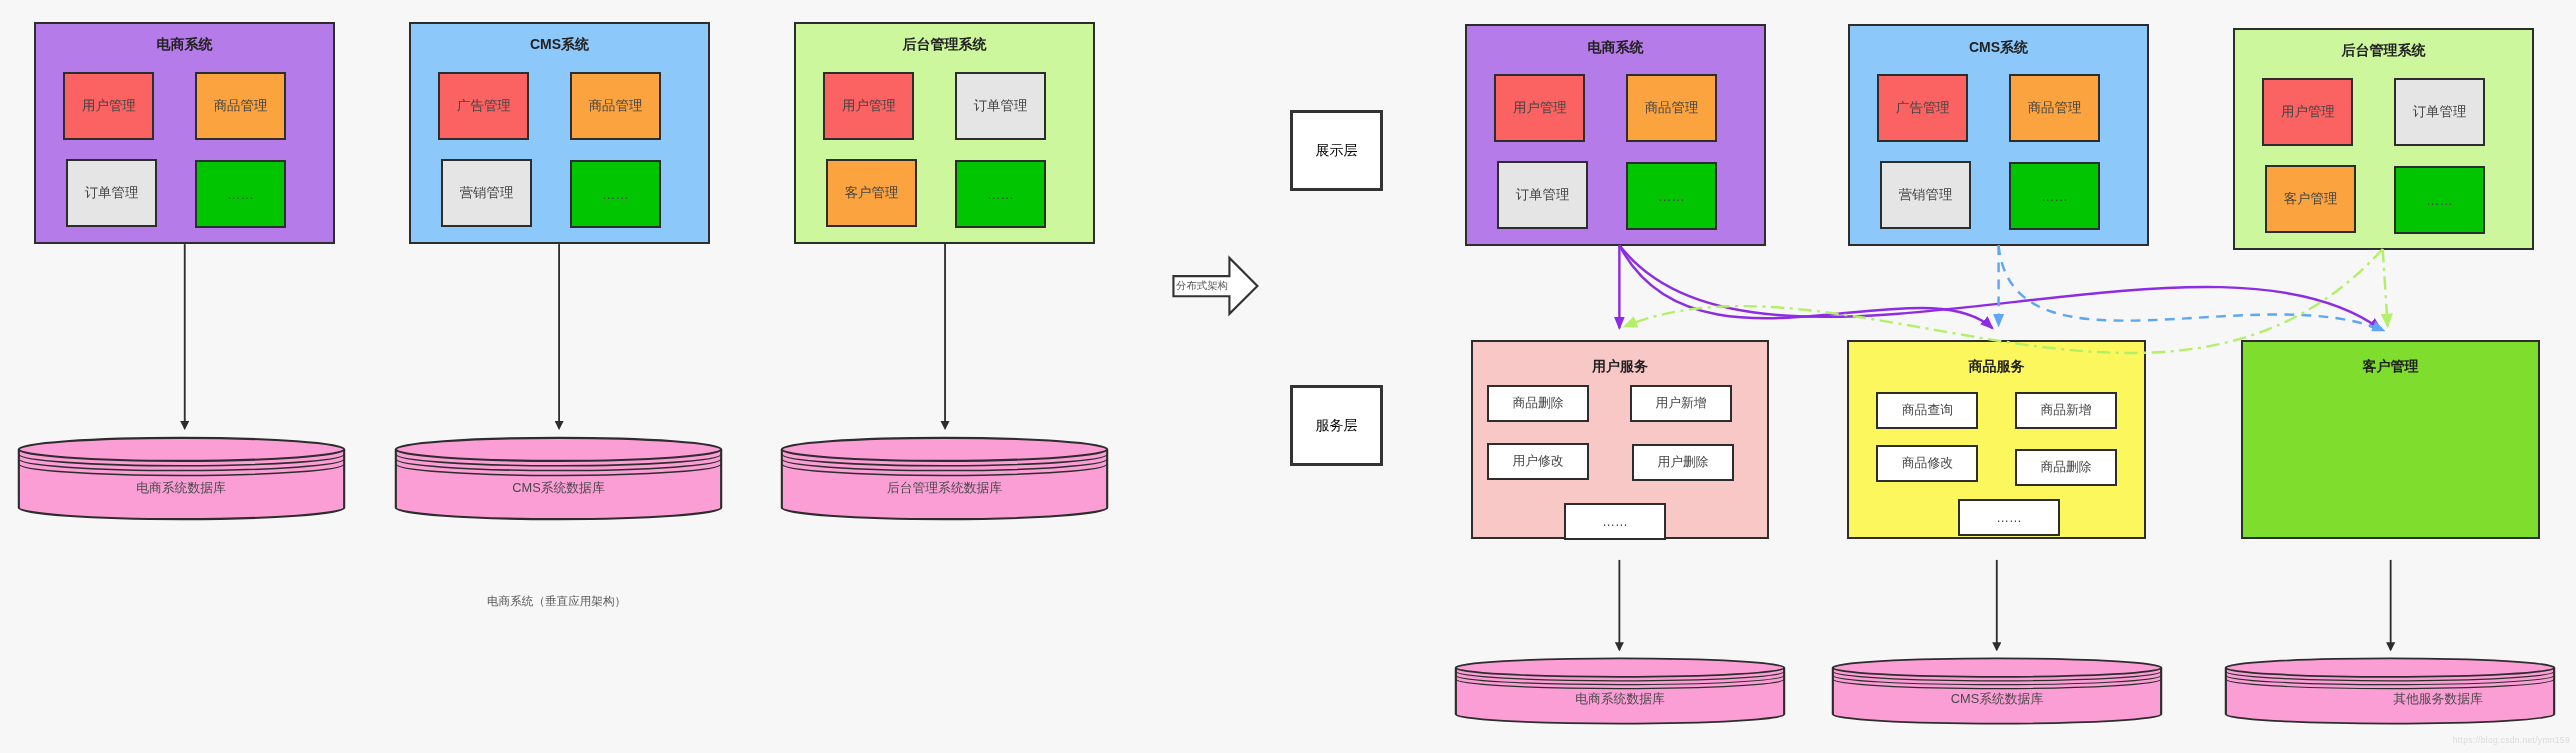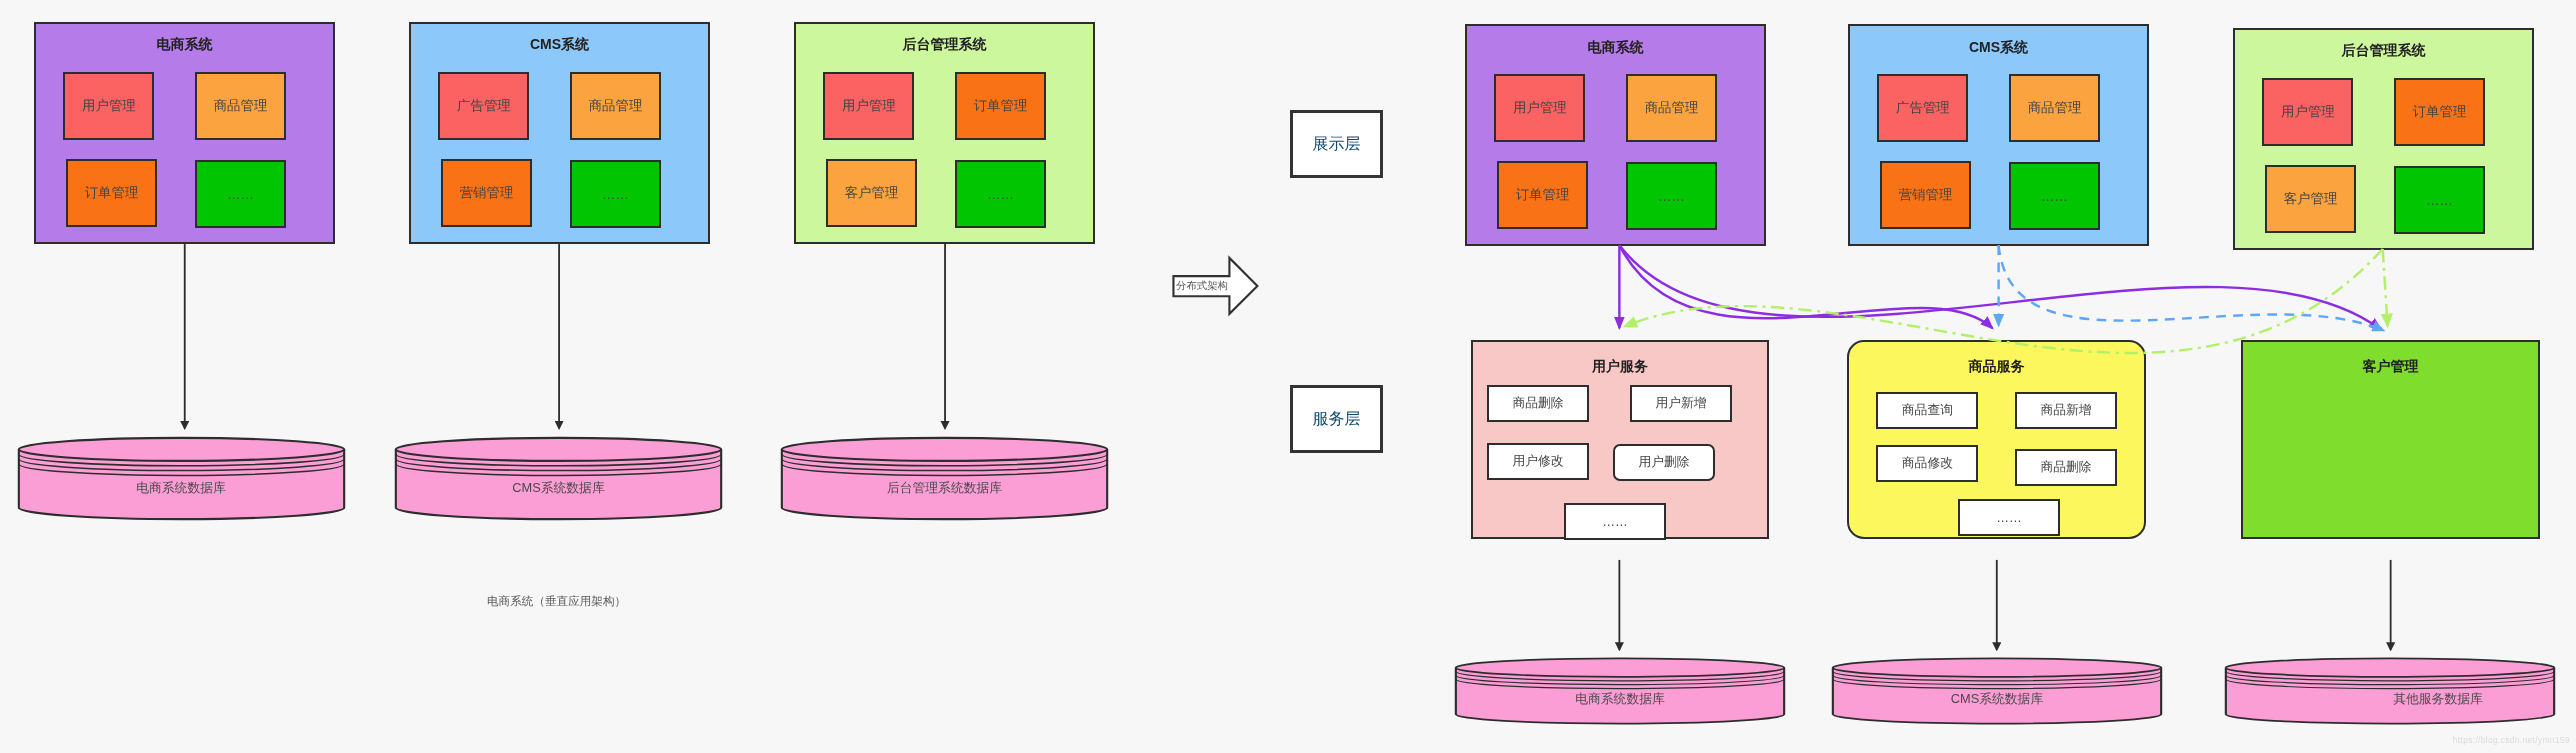--- a/index.html
+++ b/index.html
@@ -7,24 +7,24 @@
           font-family:"Liberation Sans","DejaVu Sans",sans-serif;color:#333;}
   
   .sys{position:absolute;width:301px;height:222px;border:2.4px solid #2d2d2d;box-sizing:border-box;}
   .sys-title{margin-top:12.2px;text-align:center;font-size:14px;font-weight:bold;color:#222;}
   .module{position:absolute;width:91px;height:68px;border:2.4px solid #2d2d2d;box-sizing:border-box;
           display:flex;align-items:center;justify-content:center;font-size:13.4px;color:#454545;}
   .pos-tl{left:27.4px;top:48px;} .pos-tr{left:159px;top:48px;}
   .pos-bl{left:30px;top:135px;} .pos-br{left:159px;top:136px;}
   .bg-purple{background:#b57be8;} .bg-blue{background:#8dc8fa;} .bg-lgreen{background:#cdf79c;}
   .c-red{background:#fb6262;} .c-orange{background:#fba33f;}
-  .c-yellow{background:#f97316;} .c-green{background:#02c502;}
-  
-  .layerbox{position:absolute;left:1290px;width:93px;height:68px;background:#ffffff;border:3px solid #333;
-            box-sizing:border-box;display:flex;align-items:center;justify-content:center;font-size:16px;color:#0c4a6e;}
+  .c-yellow{background:#e5e5e5;} .c-green{background:#02c502;}
+  
+  .layerbox{position:absolute;left:1290px;width:93px;height:81px;background:#ffffff;border:3px solid #333;
+            box-sizing:border-box;display:flex;align-items:center;justify-content:center;font-size:14px;color:#000000;}
   
   .svc{position:absolute;top:340px;height:199px;border:2.4px solid #2d2d2d;box-sizing:border-box;}
   .svc-title{margin-top:16px;text-align:center;font-size:14px;font-weight:bold;color:#222;}
   .op{position:absolute;width:102px;height:37px;background:#fff;border:2.4px solid #2d2d2d;box-sizing:border-box;
       display:flex;align-items:center;justify-content:center;font-size:12.8px;color:#454545;}
   .svc-pink{background:#f8c8c7;} .svc-yellow{background:#fcf75d;} .svc-green{background:#7fdd2d;}
   
   .db{position:absolute;}
   .db-label{position:absolute;width:100%;text-align:center;font-size:12.8px;color:#4a4a4a;}
   
@@ -130,25 +130,25 @@
     <div class="module c-yellow pos-tr">订单管理</div>
     <div class="module c-orange pos-bl">客户管理</div>
     <div class="module c-green pos-br">……</div>
   </div>
 
   <div class="svc svc-pink" style="left:1471px;width:298px;">
     <div class="svc-title">用户服务</div>
     <div class="op" style="left:14px;top:43px;">商品删除</div>
     <div class="op" style="left:157px;top:43px;">用户新增</div>
     <div class="op" style="left:14px;top:101px;">用户修改</div>
-    <div class="op" style="left:140px;top:102px;border-radius:7px;">用户删除</div>
+    <div class="op" style="left:159px;top:102px;">用户删除</div>
     <div class="op" style="left:91px;top:161px;">……</div>
   </div>
 
-  <div class="svc svc-yellow" style="left:1847px;width:299px;border-radius:17px;">
+  <div class="svc svc-yellow" style="left:1847px;width:299px;">
     <div class="svc-title">商品服务</div>
     <div class="op" style="left:27.4px;top:50px;">商品查询</div>
     <div class="op" style="left:166px;top:50px;">商品新增</div>
     <div class="op" style="left:27.4px;top:103px;">商品修改</div>
     <div class="op" style="left:166px;top:107px;">商品删除</div>
     <div class="op" style="left:109px;top:157px;">……</div>
   </div>
 
   <div class="svc svc-green" style="left:2241px;width:299px;">
     <div class="svc-title">客户管理</div>

